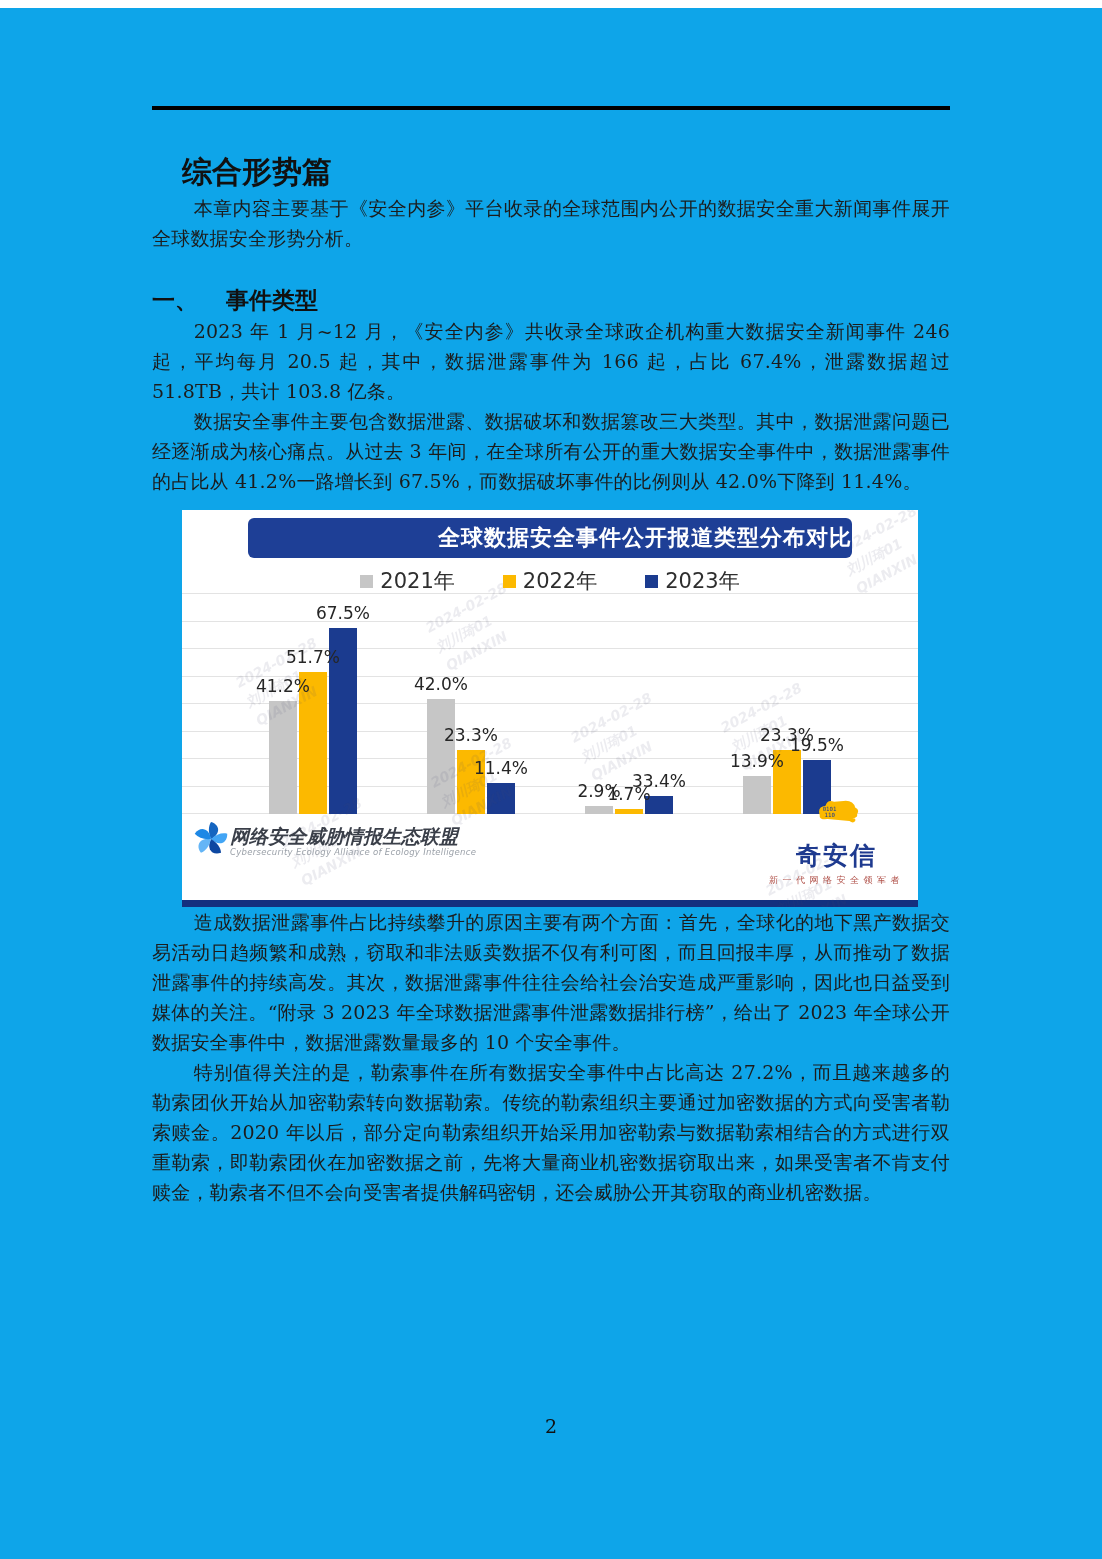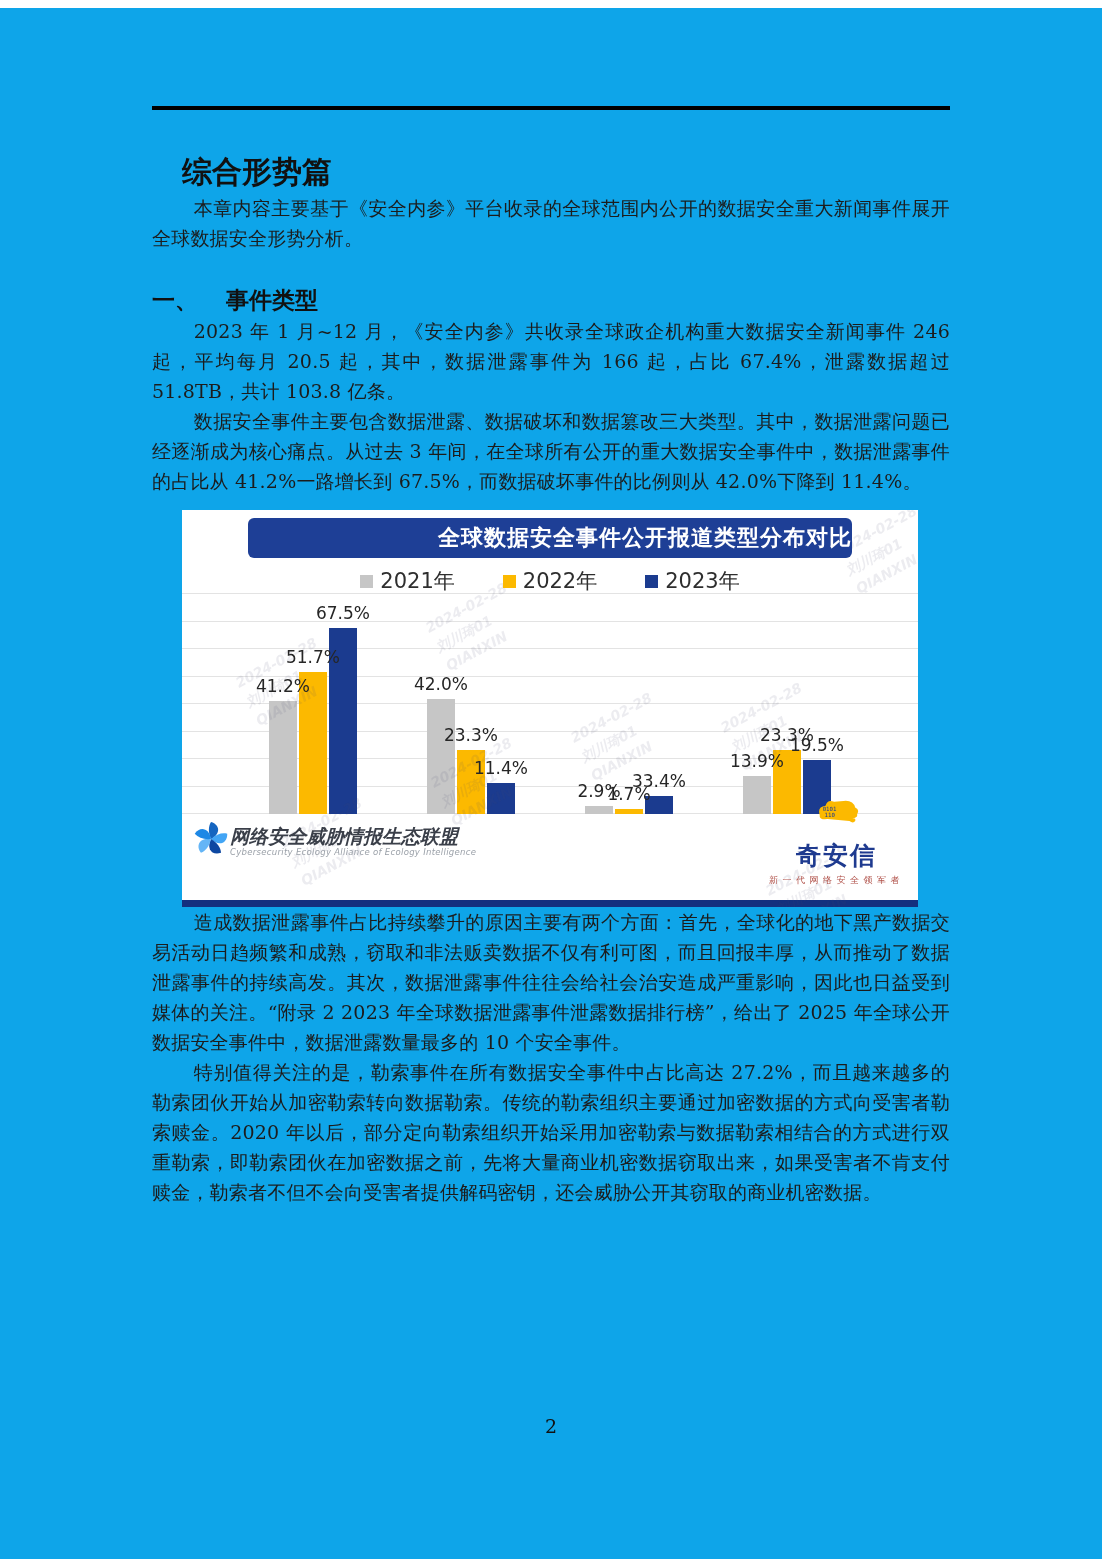--- a/index.html
+++ b/index.html
@@ -263,18 +263,18 @@
           <div>刘川琦01</div>
           <div>QIANXIN</div>
         </div>
         <div class="wm" style="left: 590px; top: 348px;">
           <div>2024-02-28</div>
           <div>刘川琦01</div>
           <div>QIANXIN</div>
         </div>
       </figure>
 
-    <p class="body p-reasons">造成数据泄露事件占比持续攀升的原因主要有两个方面：首先，全球化的地下黑产数据交易活动日趋频繁和成熟，窃取和非法贩卖数据不仅有利可图，而且回报丰厚，从而推动了数据泄露事件的持续高发。其次，数据泄露事件往往会给社会治安造成严重影响，因此也日益受到媒体的关注。“附录 2 2023 年全球数据泄露事件泄露数据排行榜”，给出了 2025 年全球公开数据安全事件中，数据泄露数量最多的 10 个安全事件。</p>
+    <p class="body p-reasons">造成数据泄露事件占比持续攀升的原因主要有两个方面：首先，全球化的地下黑产数据交易活动日趋频繁和成熟，窃取和非法贩卖数据不仅有利可图，而且回报丰厚，从而推动了数据泄露事件的持续高发。其次，数据泄露事件往往会给社会治安造成严重影响，因此也日益受到媒体的关注。“附录 3 2023 年全球数据泄露事件泄露数据排行榜”，给出了 2023 年全球公开数据安全事件中，数据泄露数量最多的 10 个安全事件。</p>
     <p class="body p-ransom">特别值得关注的是，勒索事件在所有数据安全事件中占比高达 27.2%，而且越来越多的勒索团伙开始从加密勒索转向数据勒索。传统的勒索组织主要通过加密数据的方式向受害者勒索赎金。2020 年以后，部分定向勒索组织开始采用加密勒索与数据勒索相结合的方式进行双重勒索，即勒索团伙在加密数据之前，先将大量商业机密数据窃取出来，如果受害者不肯支付赎金，勒索者不但不会向受害者提供解码密钥，还会威胁公开其窃取的商业机密数据。</p>
   </div>
 
   <div class="page-number">2</div>
 </div>
 
 </body></html>

